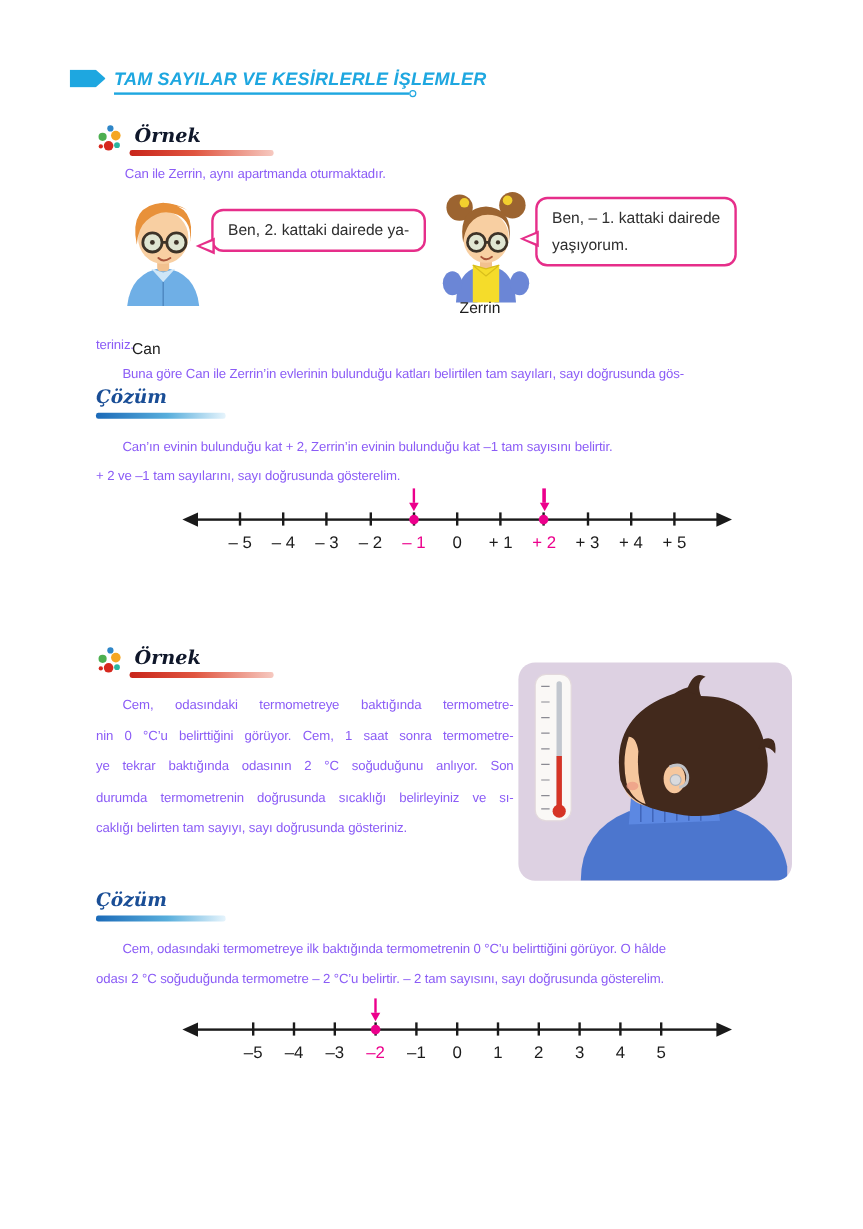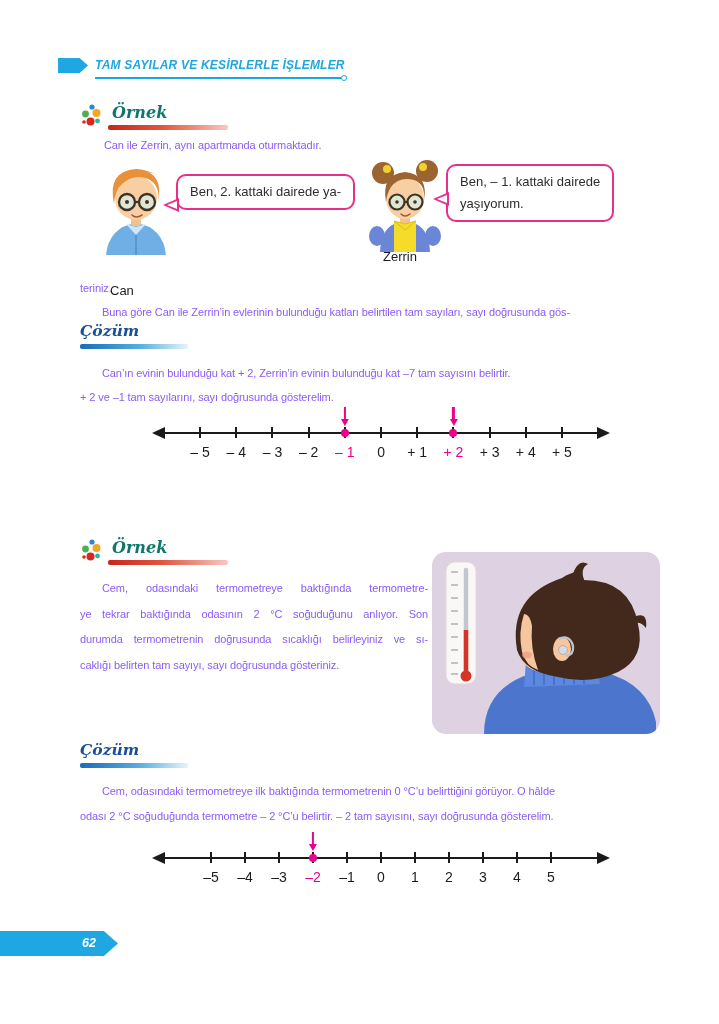--- a/index.html
+++ b/index.html
@@ -4,29 +4,29 @@
 <style>
   html,body { margin:0; padding:0; background:#fff; }
   .page {
     position:relative; width:719px; height:1024px; background:#ffffff;
     font-family:"Liberation Sans", sans-serif; color:#2e2e2e; overflow:hidden;
   }
   
   .header { position:absolute; top:56px; left:58px; width:340px; height:28px; }
   .header-arrow { position:absolute; left:0; top:2px; width:30px; height:15px;
     background:#1EA7E0; clip-path:polygon(0 0,72% 0,100% 50%,72% 100%,0 100%); }
-  .header-title { position:absolute; left:37px; top:2px; font-size:12px; font-weight:bold;
+  .header-title { position:absolute; left:37px; top:2px; font-size:15px; font-weight:bold;
     font-style:italic; color:#1EA7E0; letter-spacing:.2px; white-space:nowrap;text-align:center; }
   .header-rule { position:absolute; top:21px; left:37px; width:246px; height:1.6px; background:#1EA7E0; }
   .header-rule::after { content:''; position:absolute; right:-6px; top:-2px; width:4px; height:4px;
     border:1.4px solid #1EA7E0; border-radius:50%; background:#fff; }
   
   .badge { position:absolute; height:34px; }
   .badge-label { font-family:"DejaVu Serif", serif; font-style:italic; font-weight:bold; white-space:nowrap; }
-  .ornek .badge-label { position:absolute; left:32px; top:0; color:#0f766e; font-size:16px; }
+  .ornek .badge-label { position:absolute; left:32px; top:0; color:#0f172a; font-size:16px; }
   .ornek-bar { position:absolute; left:28px; top:22px; width:120px; height:5px; border-radius:2px;
     background:linear-gradient(to right,#C8251A 0%,#E05540 45%,#F6C9C0 100%); }
   .cozum .badge-label { position:absolute; left:0; top:0; color:#1A4E96; font-size:15.5px; }
   .cozum-bar { position:absolute; left:0; top:23px; width:108px; height:5px; border-radius:2px;
     background:linear-gradient(to right,#1B6AB8 0%,#58AEDC 55%,#E6F4FC 100%); }
   .dots-icon { position:absolute; left:0; top:0; }
   
   .text { font-size:11px; letter-spacing:-.1px; color:#8b5cf6; }
   .line { white-space:nowrap; }
   .indent { text-indent:22px; }
@@ -156,21 +156,21 @@
     <div class="line">teriniz.</div>
     <div class="line indent">Buna göre Can ile Zerrin’in evlerinin bulunduğu katları belirtilen tam sayıları, sayı doğrusunda gös-</div>
   </div>
 
   <div class="badge cozum" style="top:321px;left:80px;">
     <span class="badge-label">Çözüm</span>
     <div class="cozum-bar"></div>
   </div>
 
   <div class="text" style="position:absolute;top:361px;left:80px;width:582px;line-height:24px;">
-    <div class="line indent">Can’ın evinin bulunduğu kat + 2, Zerrin’in evinin bulunduğu kat –7 tam sayısını belirtir.</div>
+    <div class="line indent">Can’ın evinin bulunduğu kat + 2, Zerrin’in evinin bulunduğu kat –1 tam sayısını belirtir.</div>
     <div class="line">+ 2 ve –1 tam sayılarını, sayı doğrusunda gösterelim.</div>
   </div>
 
   <div class="numberline" style="top:406px;left:152px;">
     <div class="nl-line"></div>
     <div class="nl-arrow left"></div>
     <div class="nl-arrow right"></div>
     <div class="nl-cells">
       <div class="nl-cell">
           <span class="nl-label">– 5</span>
@@ -220,20 +220,21 @@
       <circle cx="10.5" cy="18.5" r="4" fill="#D6281E"></circle>
       <circle cx="17.5" cy="18" r="2.4" fill="#2BB5A0"></circle>
       <circle cx="4" cy="19" r="1.8" fill="#D6281E"></circle>
     </svg>
     <span class="badge-label">Örnek</span>
     <div class="ornek-bar"></div>
   </div>
 
   <div class="text" style="position:absolute;top:576px;left:80px;width:348px;line-height:25.5px;">
     <div class="jline indent">Cem, odasındaki termometreye baktığında termometre-</div>
+    <div class="jline">nin 0 °C’u belirttiğini görüyor. Cem, 1 saat sonra termometre-</div>
     <div class="jline">ye tekrar baktığında odasının 2 °C soğuduğunu anlıyor. Son</div>
     <div class="jline">durumda termometrenin doğrusunda sıcaklığı belirleyiniz ve sı-</div>
     <div>caklığı belirten tam sayıyı, sayı doğrusunda gösteriniz.</div>
   </div>
 
   <div class="scene">
     <svg width="228" height="182" viewBox="0 0 228 182">
 
       <rect x="14" y="10" width="30" height="122" rx="9" fill="#FAF8F6" stroke="#E2D8DC" stroke-width="1"></rect>
       <g stroke="#8A8A92" stroke-width="1">
@@ -319,17 +320,14 @@
         </div>
       <div class="nl-cell">
           <span class="nl-label">4</span>
         </div>
       <div class="nl-cell">
           <span class="nl-label">5</span>
         </div>
     </div>
   </div>
 
-  <div class="page-badge">
-    <span class="page-num">62</span>
-  </div>
 
 </div>
 
 </body></html>

